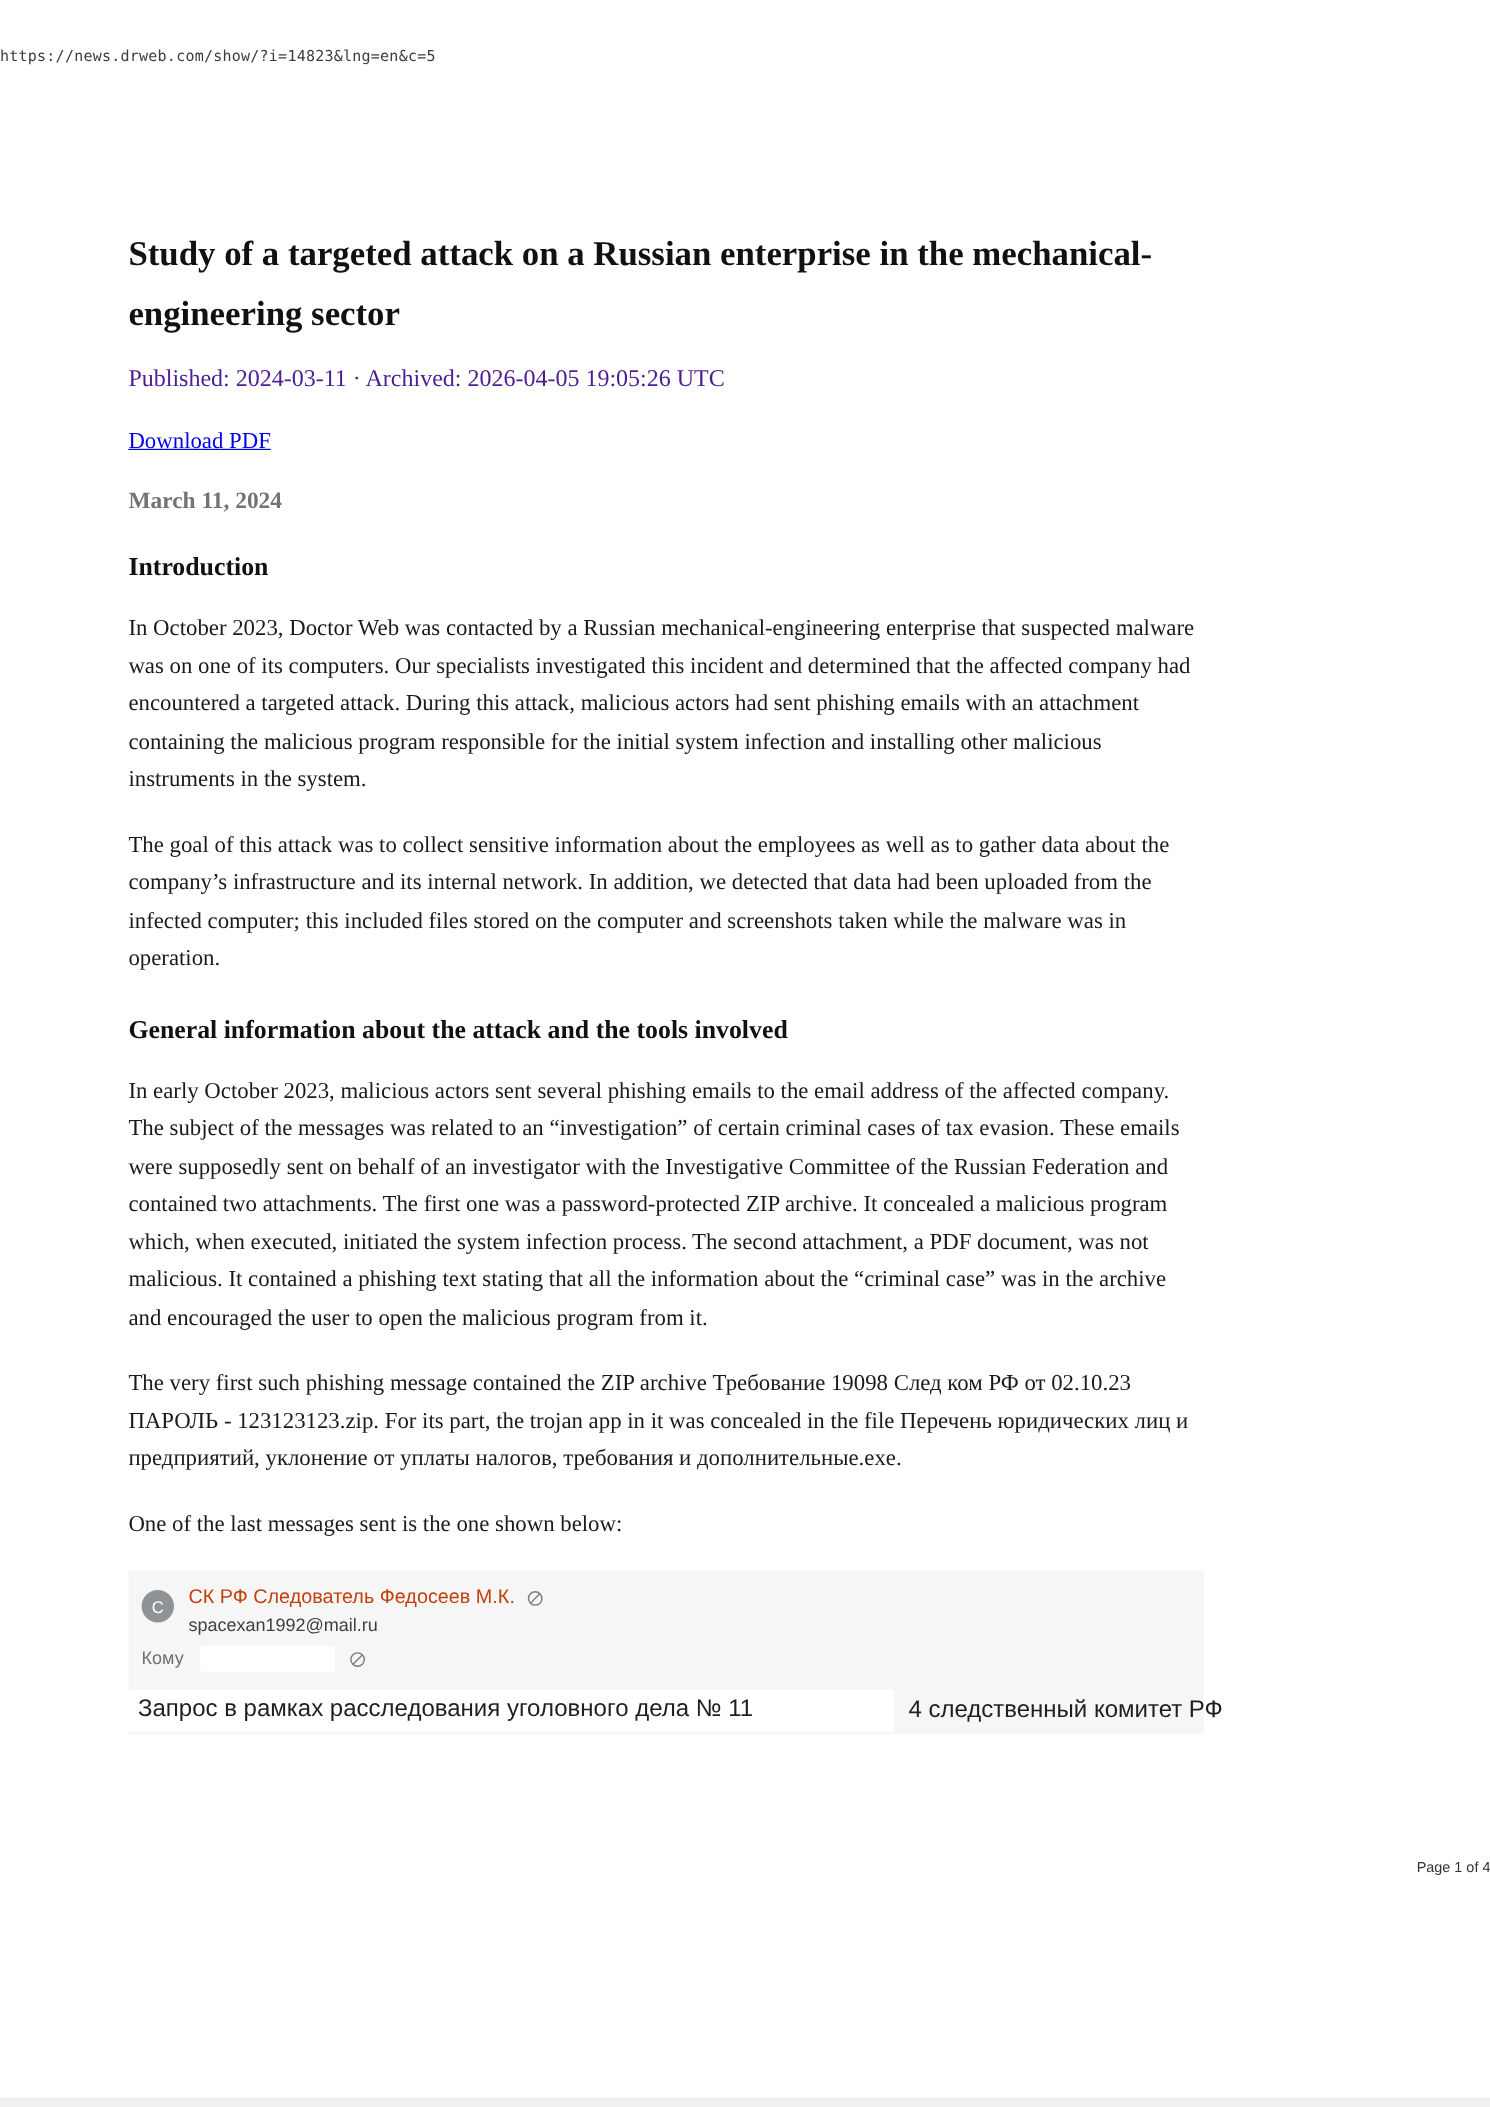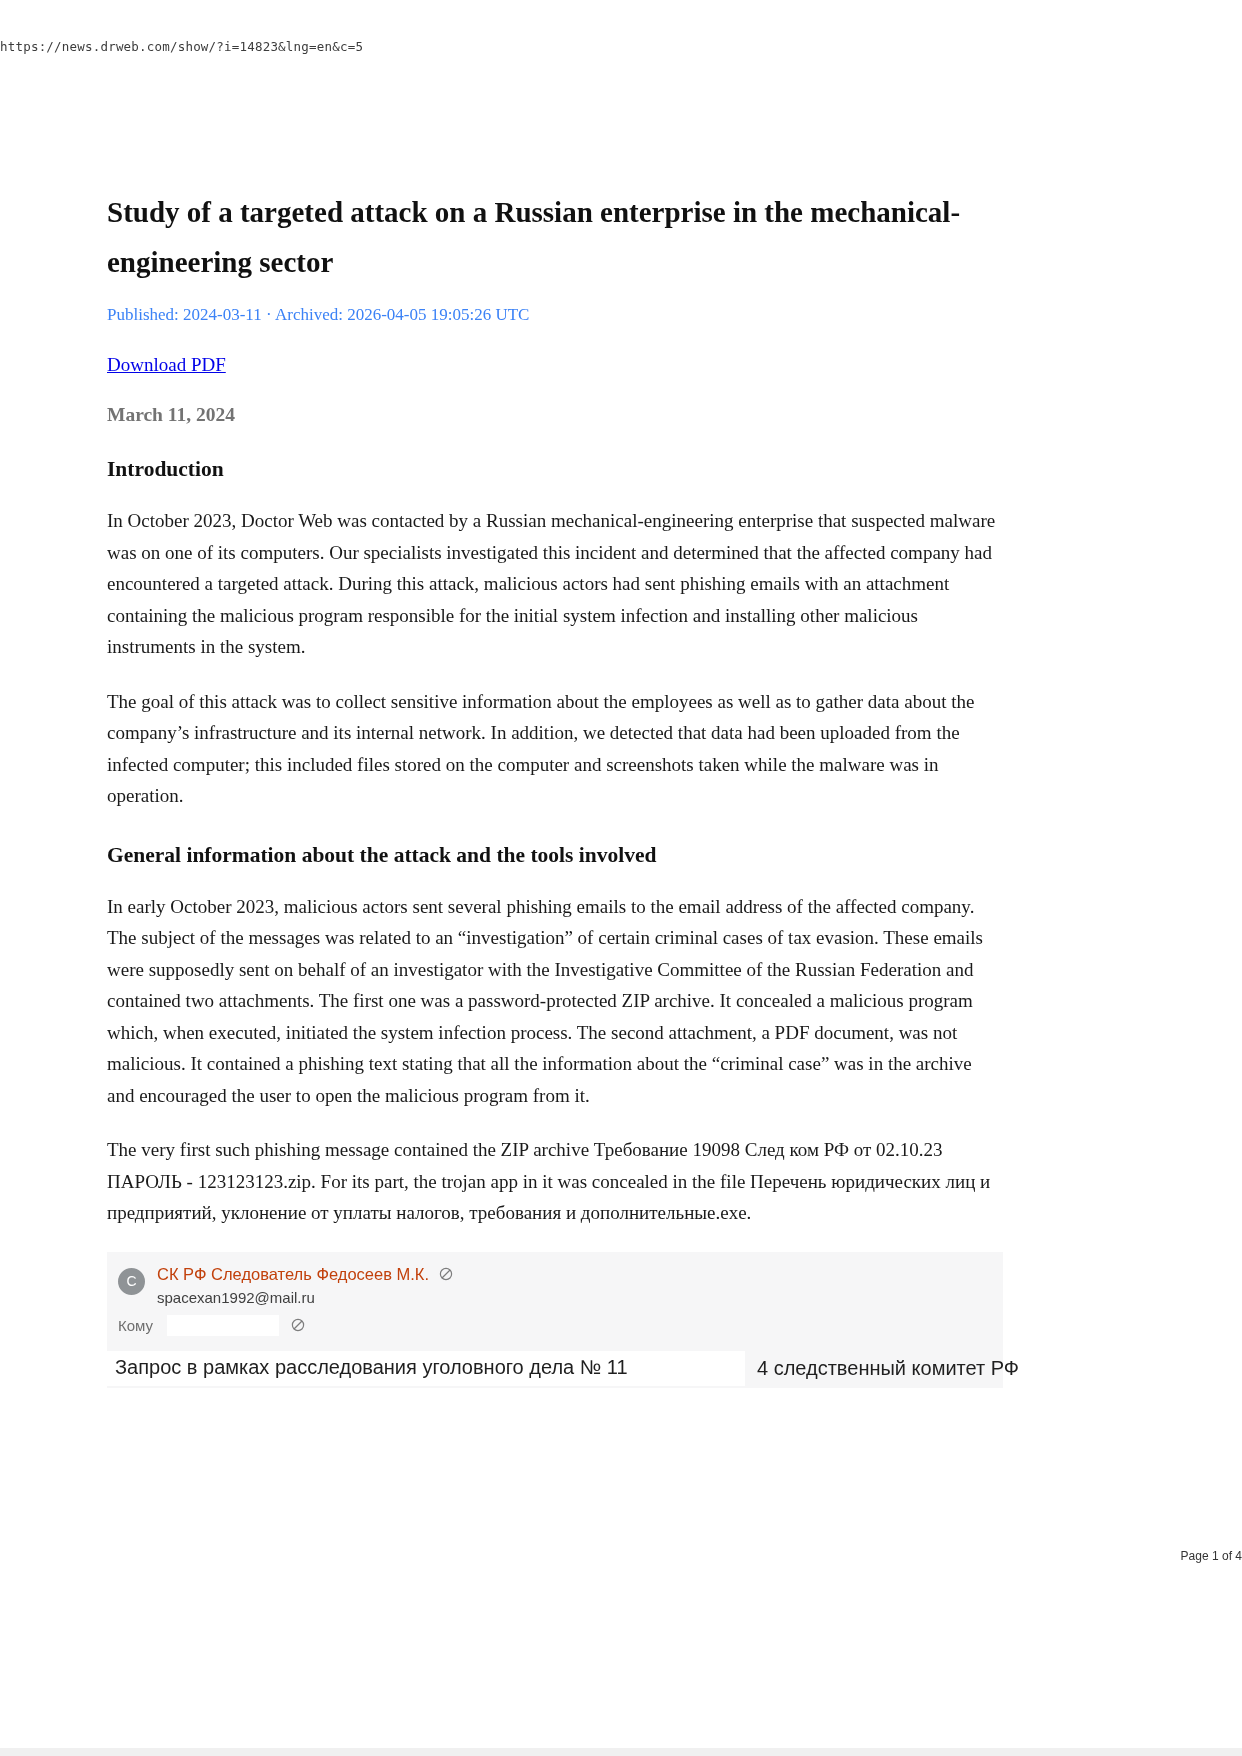--- a/index.html
+++ b/index.html
@@ -32,22 +32,22 @@
   }
   h1.title {
     font-size: 29px;
     line-height: 50px;
     font-weight: bold;
     margin: 0;
     color: #111111;
   }
   .meta {
     margin: 18px 0 0 0;
-    font-size: 17px;
-    color: #3b82f6;
+    font-size: 20px;
+    color: #4c1d95;
   }
   .download-wrap { margin: 29px 0 0 0; }
   a.download-link {
     font-size: 19px;
     color: #0202e8;
     text-decoration: underline;
     cursor: pointer;
   }
   .date-heading {
     margin: 28px 0 0 0;
@@ -187,20 +187,21 @@
   <p class="body-para">In October 2023, Doctor Web was contacted by a Russian mechanical-engineering enterprise that suspected malware was on one of its computers. Our specialists investigated this incident and determined that the affected company had encountered a targeted attack. During this attack, malicious actors had sent phishing emails with an attachment containing the malicious program responsible for the initial system infection and installing other malicious instruments in the system.</p>
 
   <p class="body-para">The goal of this attack was to collect sensitive information about the employees as well as to gather data about the company’s infrastructure and its internal network. In addition, we detected that data had been uploaded from the infected computer; this included files stored on the computer and screenshots taken while the malware was in operation.</p>
 
   <h2 class="section-heading">General information about the attack and the tools involved</h2>
 
   <p class="body-para">In early October 2023, malicious actors sent several phishing emails to the email address of the affected company. The subject of the messages was related to an “investigation” of certain criminal cases of tax evasion. These emails were supposedly sent on behalf of an investigator with the Investigative Committee of the Russian Federation and contained two attachments. The first one was a password-protected ZIP archive. It concealed a malicious program which, when executed, initiated the system infection process. The second attachment, a PDF document, was not malicious. It contained a phishing text stating that all the information about the “criminal case” was in the archive and encouraged the user to open the malicious program from it.</p>
 
   <p class="body-para">The very first such phishing message contained the ZIP archive Требование 19098 След ком РФ от 02.10.23 ПАРОЛЬ - 123123123.zip. For its part, the trojan app in it was concealed in the file Перечень юридических лиц и предприятий, уклонение от уплаты налогов, требования и дополнительные.exe.</p>
 
+  <p class="body-para">One of the last messages sent is the one shown below:</p>
 
   <div class="email-shot">
 
     <div class="email-header">
       <div class="avatar">C</div>
       <div class="sender-block">
         <div class="sender-name-row">
           <span class="sender-name">СК РФ Следователь Федосеев М.К.</span>
           <span class="blocked-icon">
             <svg width="14" height="14" viewBox="0 0 14 14">

